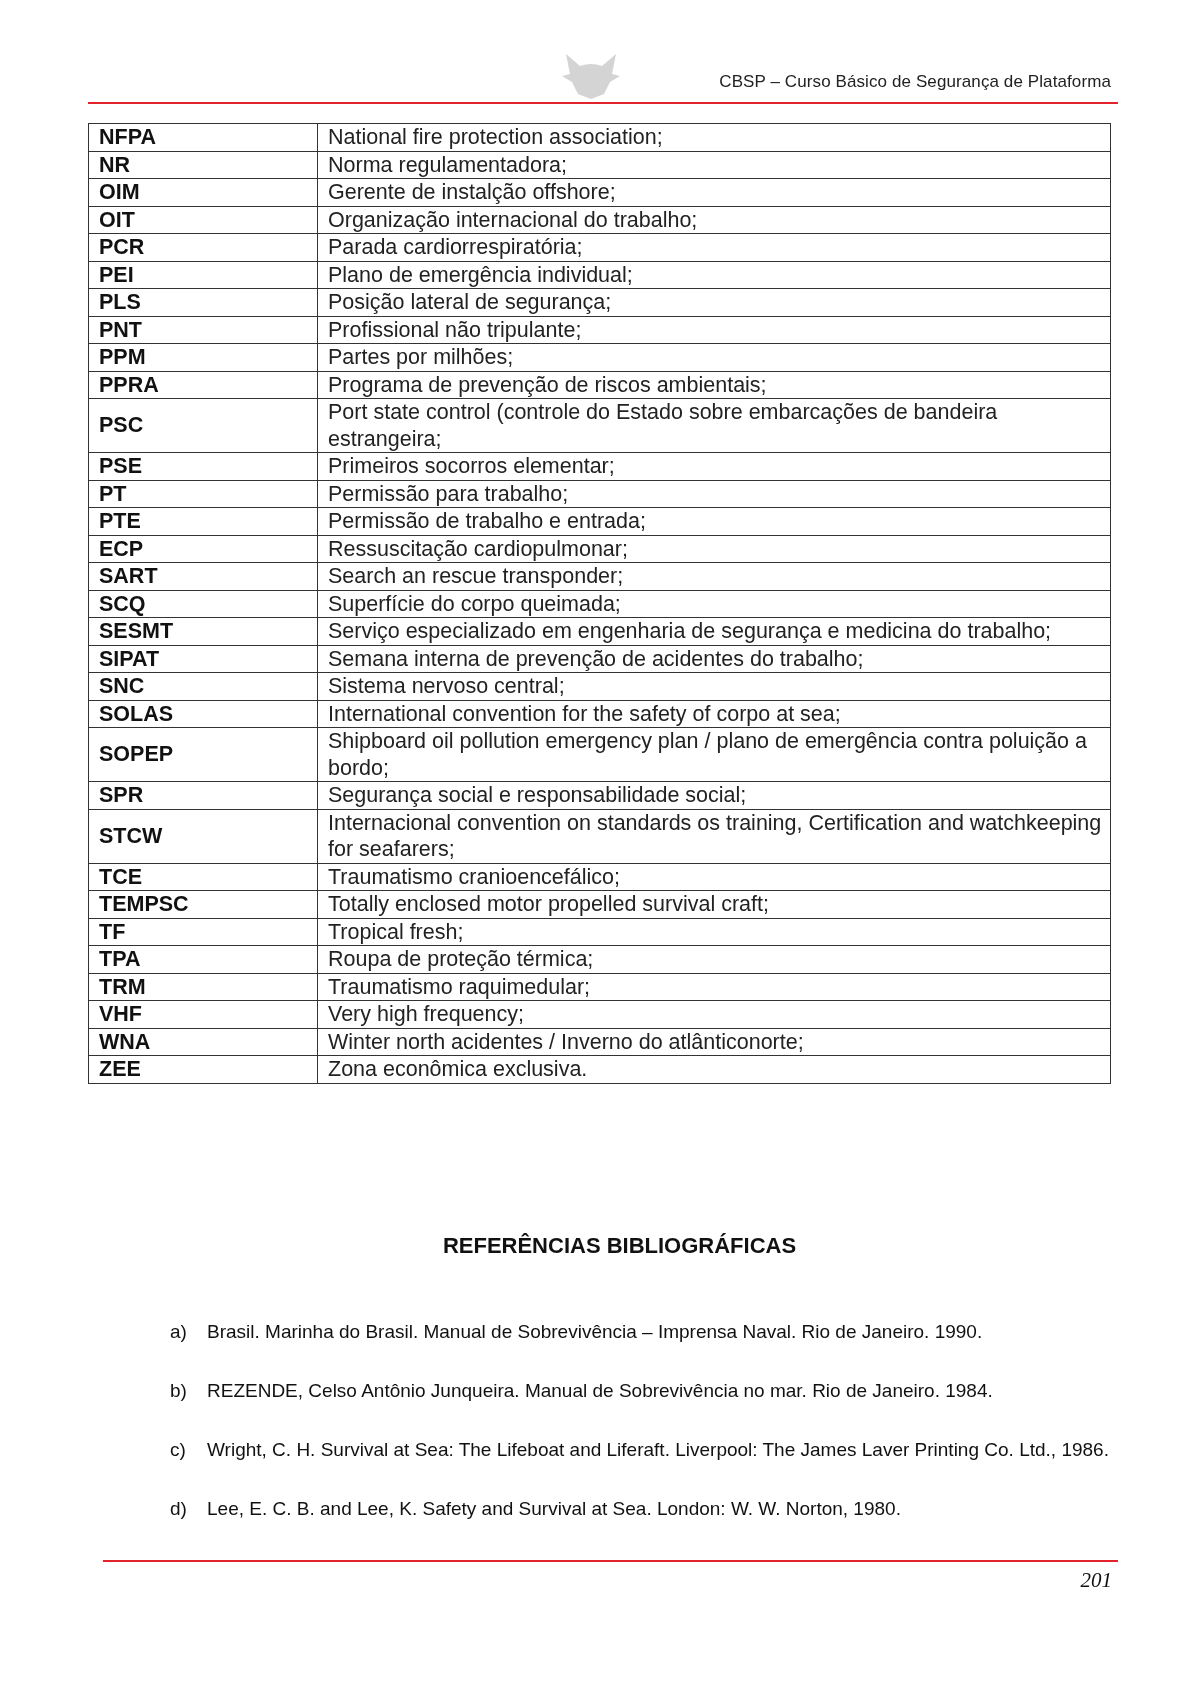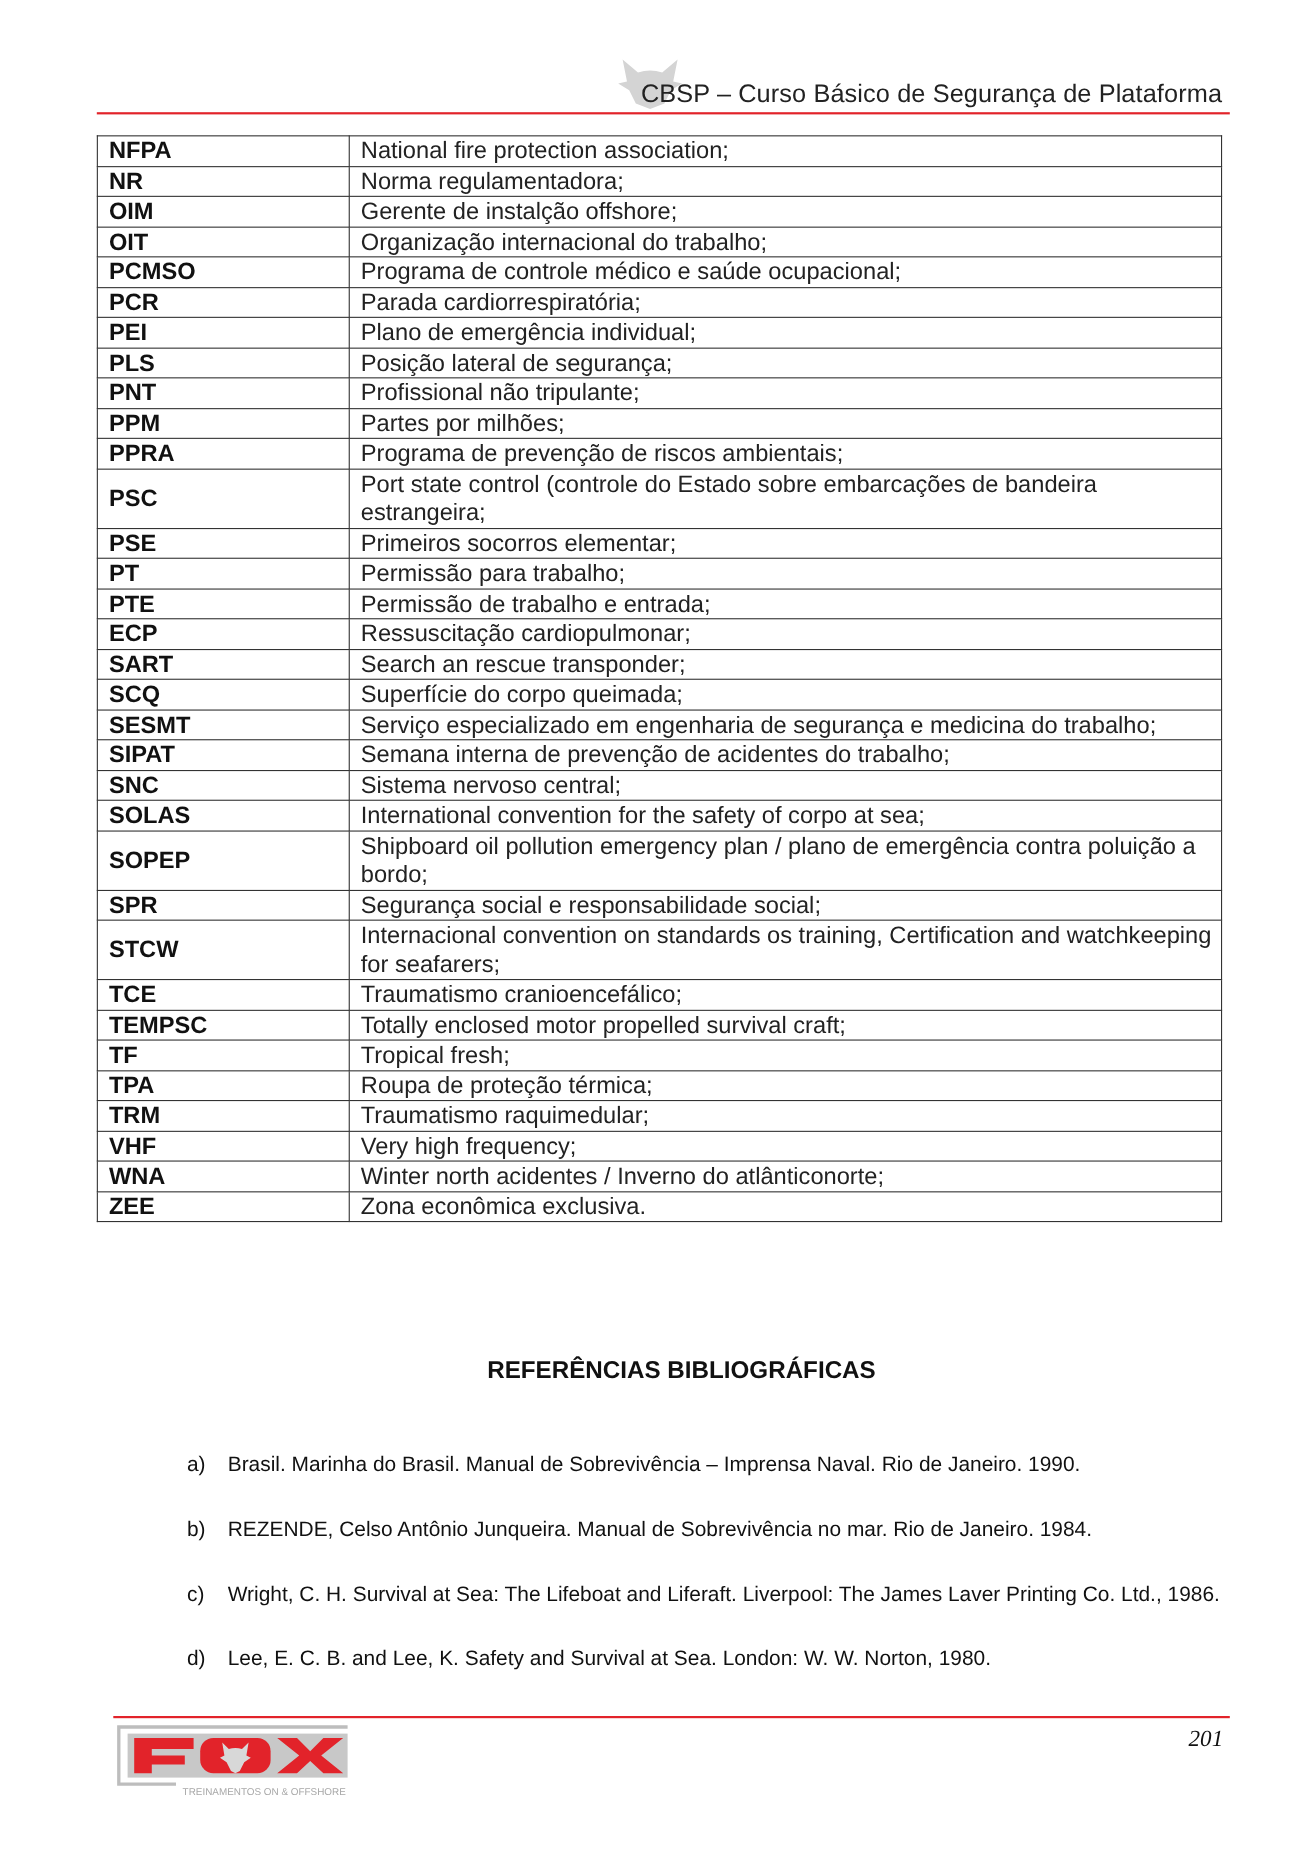--- a/index.html
+++ b/index.html
@@ -1,21 +1,21 @@
 <!DOCTYPE html>
 <html><head>
   <meta charset="utf-8">
   <style>
     html, body { margin: 0; padding: 0; background: #ffffff; }
     body { width: 1191px; height: 1684px; position: relative; overflow: hidden; color: #111; }
     .page { position: absolute; left: 0; top: 0; width: 1191px; height: 1684px; }
 
     
     .header-fox { position: absolute; left: 560px; top: 52px; width: 62px; height: 48px; }
-    .header-title { position: absolute; right: 80px; top: 72px; font-family: "Liberation Sans", sans-serif; font-size: 23px; color: #222; letter-spacing: 0.1px; }
+    .header-title { position: absolute; right: 80px; top: 72px; font-family: "Liberation Sans", sans-serif; font-size: 17px; color: #222; letter-spacing: 0.1px; }
     .header-rule { position: absolute; left: 88px; width: 1030px; top: 102px; height: 2px; background: #e2232a; }
 
     
     .abbr-table { position: absolute; left: 88px; top: 123px; width: 1023px; border-collapse: collapse; font-family: "Liberation Sans", sans-serif; font-size: 21.5px; }
     .abbr-table td { border: 1.4px solid #333; padding: 0 8px 0 10px; vertical-align: middle; line-height: 26.5px; }
     .abbr-table td.abbr { width: 210px; font-weight: bold; color: #111; margin-left: 28px; }
     .abbr-table td.desc { color: #222; padding-left: 10px; }
 
     
     .ref-heading { position: absolute; left: 0; width: 1191px; top: 1233px; text-align: center; font-family: "Liberation Sans", sans-serif; font-weight: bold; font-size: 22px; color: #111; padding-left: 24px; }
@@ -53,24 +53,20 @@
         </tr>
         <tr>
           <td class="abbr">OIM</td>
           <td class="desc">Gerente de instalção offshore;</td>
         </tr>
         <tr>
           <td class="abbr">OIT</td>
           <td class="desc">Organização internacional do trabalho;</td>
         </tr>
         <tr>
-          <td class="abbr">PCMSO</td>
-          <td class="desc">Programa de controle médico e saúde ocupacional;</td>
-        </tr>
-        <tr>
           <td class="abbr">PCR</td>
           <td class="desc">Parada cardiorrespiratória;</td>
         </tr>
         <tr>
           <td class="abbr">PEI</td>
           <td class="desc">Plano de emergência individual;</td>
         </tr>
         <tr>
           <td class="abbr">PLS</td>
           <td class="desc">Posição lateral de segurança;</td>
@@ -192,28 +188,14 @@
       <span class="ref-marker">c)</span>
       <span>Wright, C. H. Survival at Sea: The Lifeboat and Liferaft. Liverpool: The James Laver Printing Co. Ltd., 1986.</span>
     </li>
     <li class="ref-item">
       <span class="ref-marker">d)</span>
       <span>Lee, E. C. B. and Lee, K. Safety and Survival at Sea. London: W. W. Norton, 1980.</span>
     </li>
   </ul>
 
   <div class="footer-rule"></div>
-  <div class="footer-logo">
-    <svg width="240" height="72" viewBox="0 0 240 72">
-      <polyline points="212,4 4,4 4,56 56,56" fill="none" stroke="#bdbdbd" stroke-width="3"></polyline>
-      <rect x="12" y="10" width="200" height="40" fill="#c8c8c8"></rect>
-
-      <path d="M18 14 H72 V24 H34 V30 H64 V38 H34 V46 H18 Z" fill="#e2232a"></path>
-
-      <rect x="78" y="14" width="64" height="32" rx="12" fill="#e2232a"></rect>
-      <path d="M98 18 L104 24 Q110 22 116 24 L122 18 L120 30 L124 32 L118 36 L114 44 L110 46 L106 44 L102 36 L96 32 L100 30 Z" fill="#d8d8d8"></path>
-
-      <path d="M148 14 H166 L178 26 L190 14 H208 L188 30 L208 46 H190 L178 35 L166 46 H148 L168 30 Z" fill="#e2232a"></path>
-      <text x="62" y="66" font-family="Liberation Sans, sans-serif" font-size="9" fill="#a8a8a8">TREINAMENTOS ON &amp; OFFSHORE</text>
-    </svg>
-  </div>
   <div class="page-number">201</div>
 </div>
 
 </body></html>

